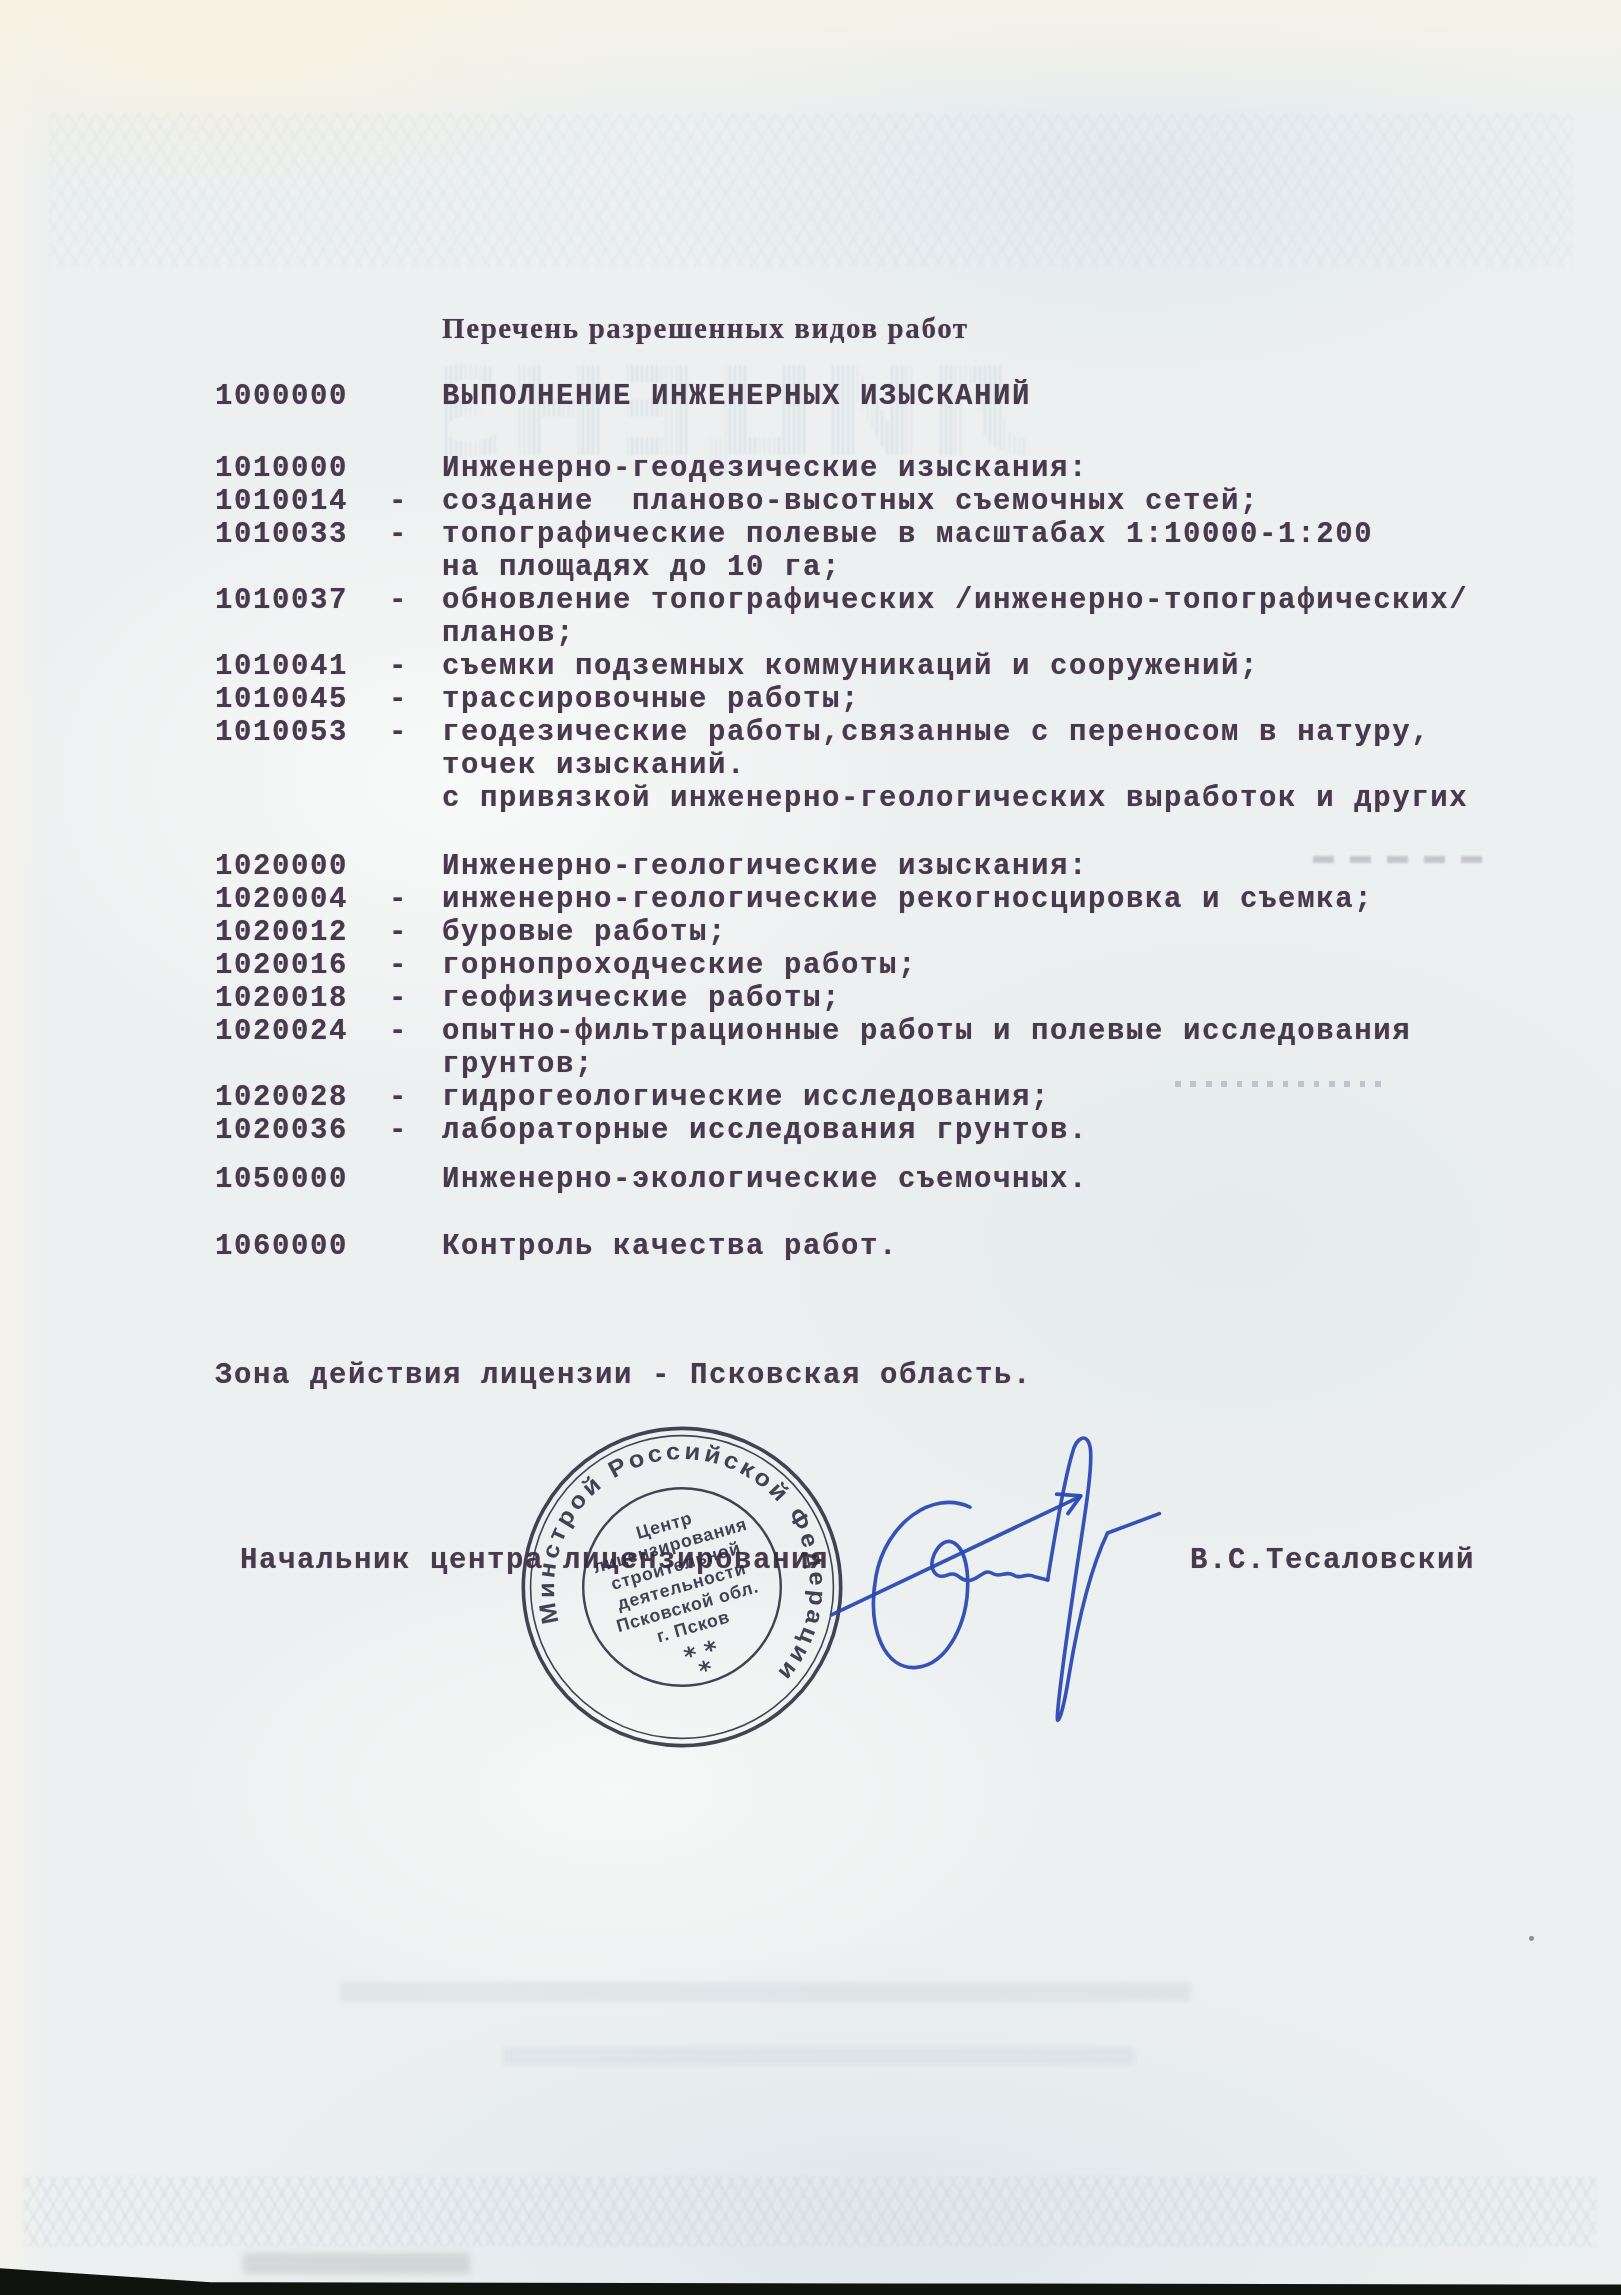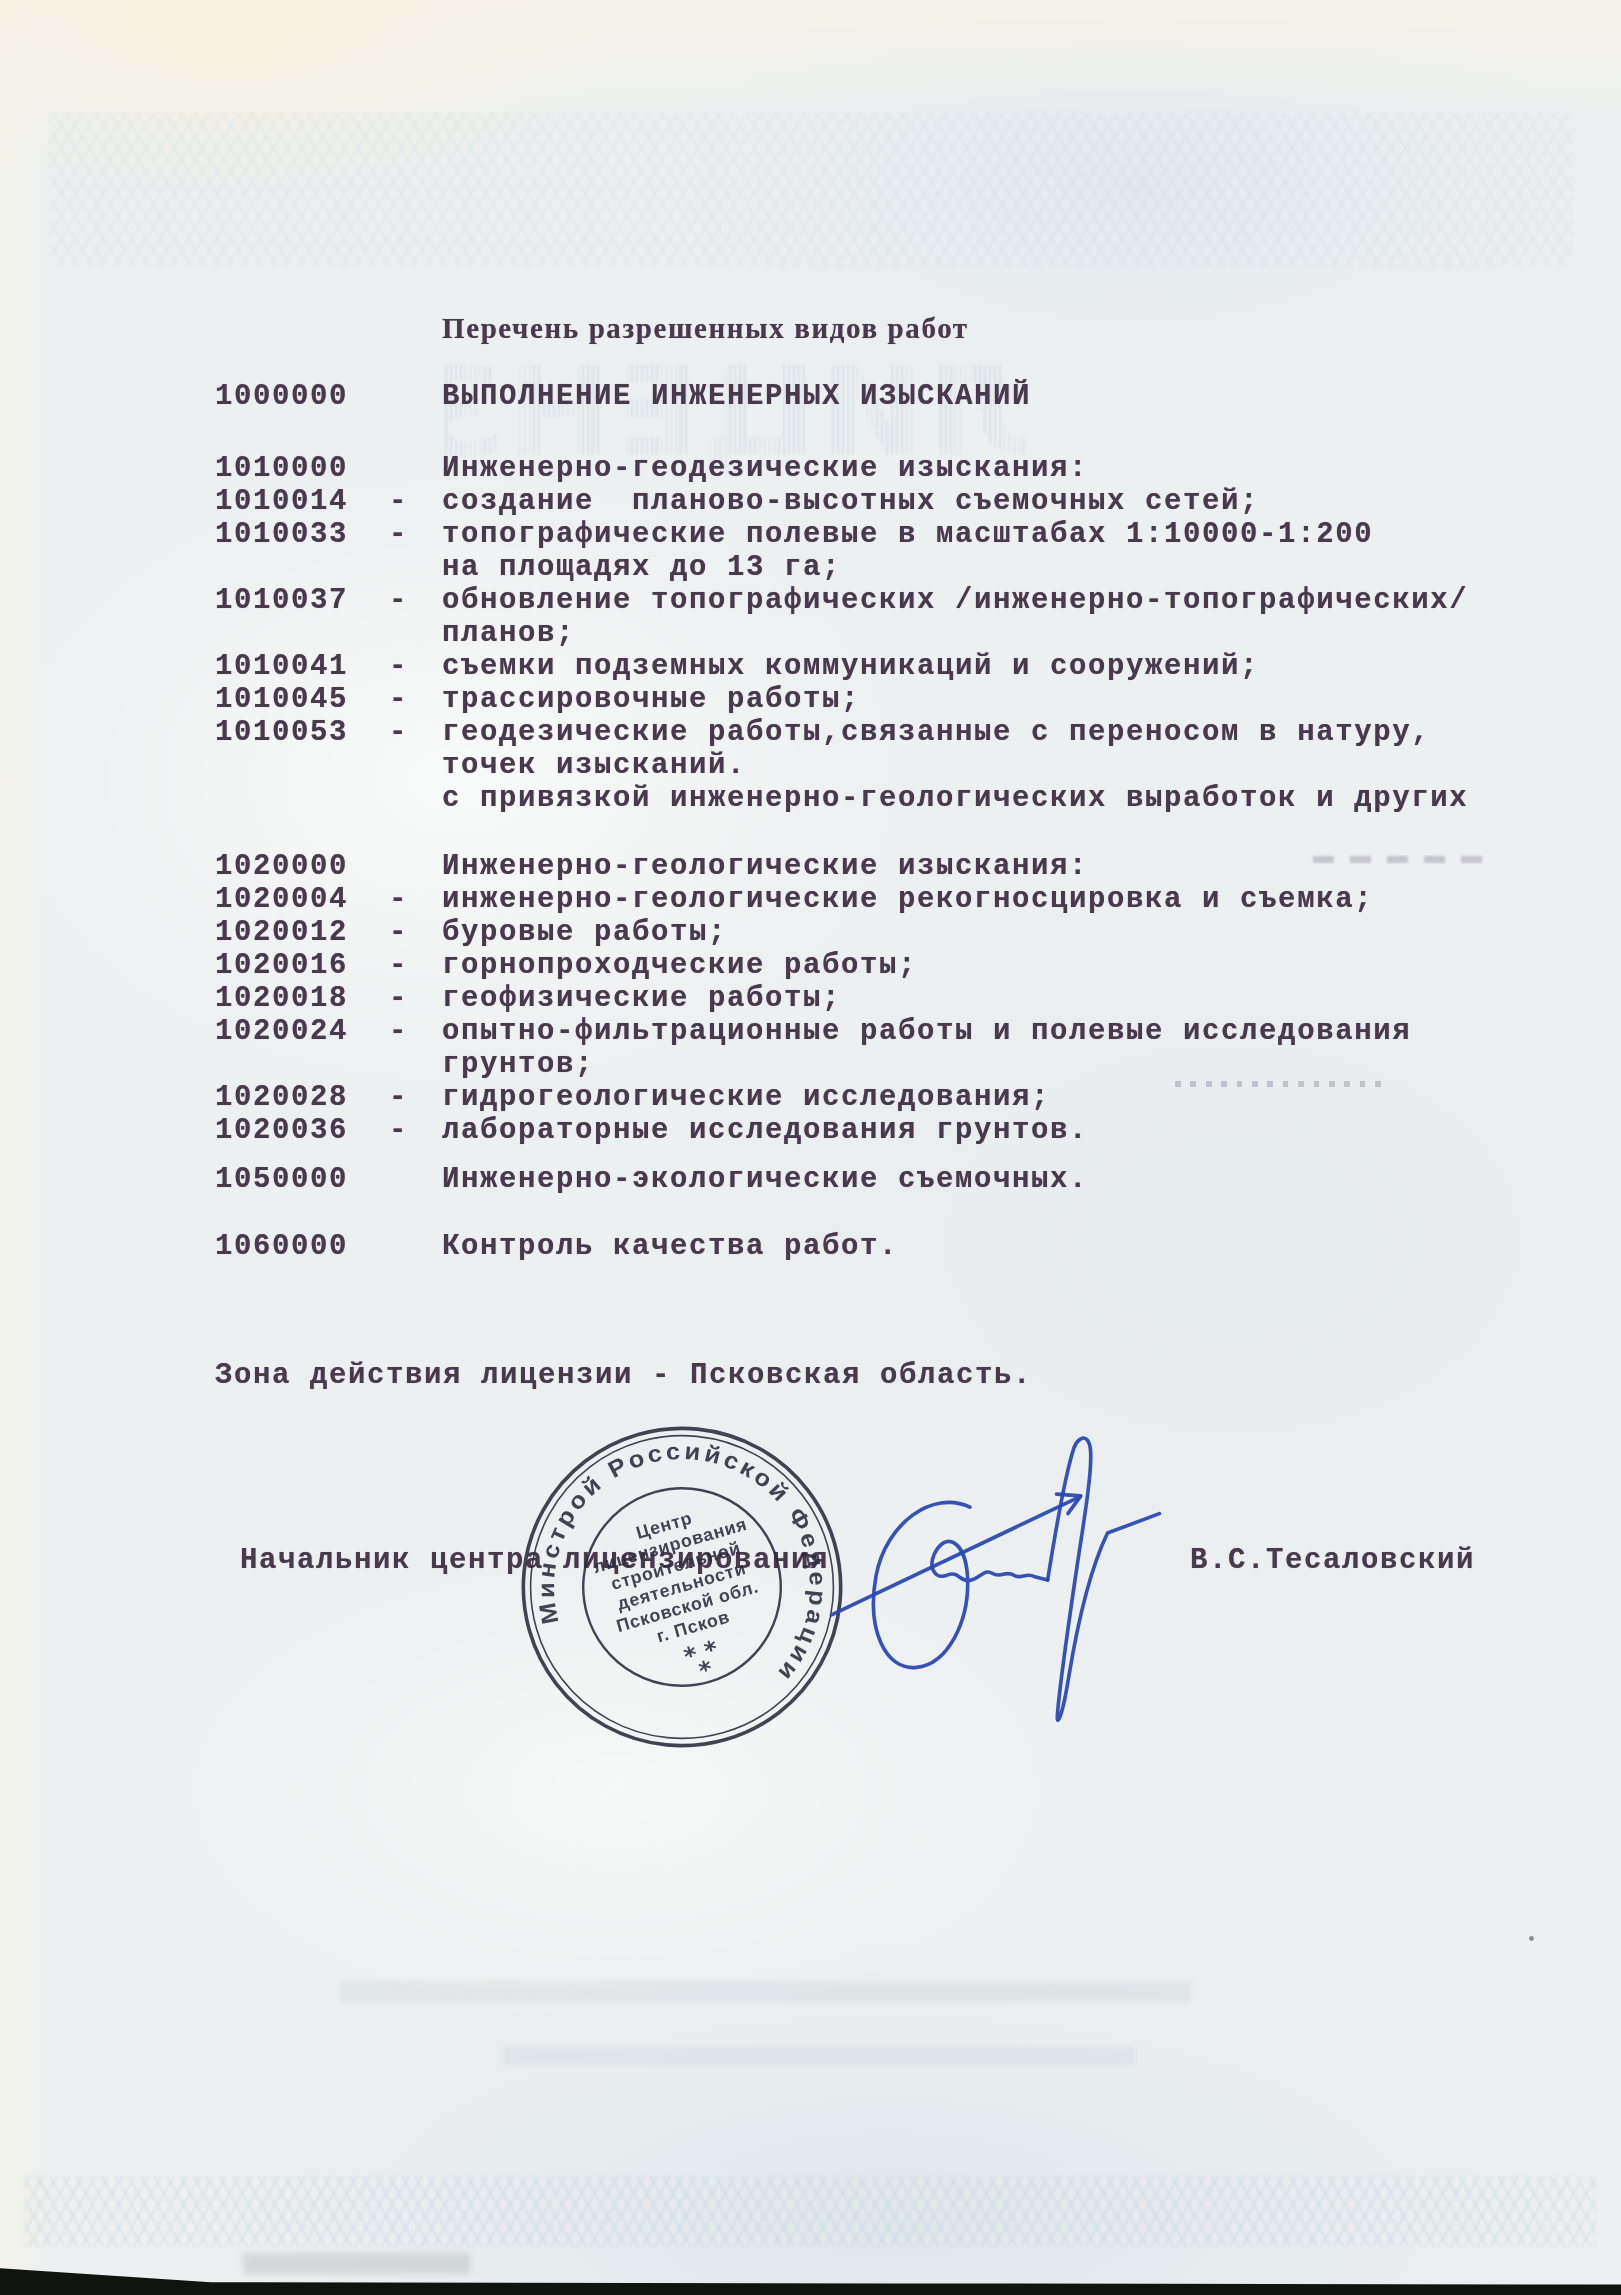--- a/index.html
+++ b/index.html
@@ -112,21 +112,21 @@
         <span class="text">создание  планово-высотных съемочных сетей;</span>
       </div>
     <div class="r">
         <span class="code">1010033</span>
         <span class="dash">-</span>
         <span class="text">топографические полевые в масштабах 1:10000-1:200</span>
       </div>
     <div class="r">
         <span class="code"></span>
         <span class="dash"></span>
-        <span class="text">на площадях до 13 га;</span>
+        <span class="text">на площадях до 10 га;</span>
       </div>
     <div class="r">
         <span class="code">1010037</span>
         <span class="dash">-</span>
         <span class="text">обновление топографических /инженерно-топографических/</span>
       </div>
     <div class="r">
         <span class="code"></span>
         <span class="dash"></span>
         <span class="text">планов;</span>

